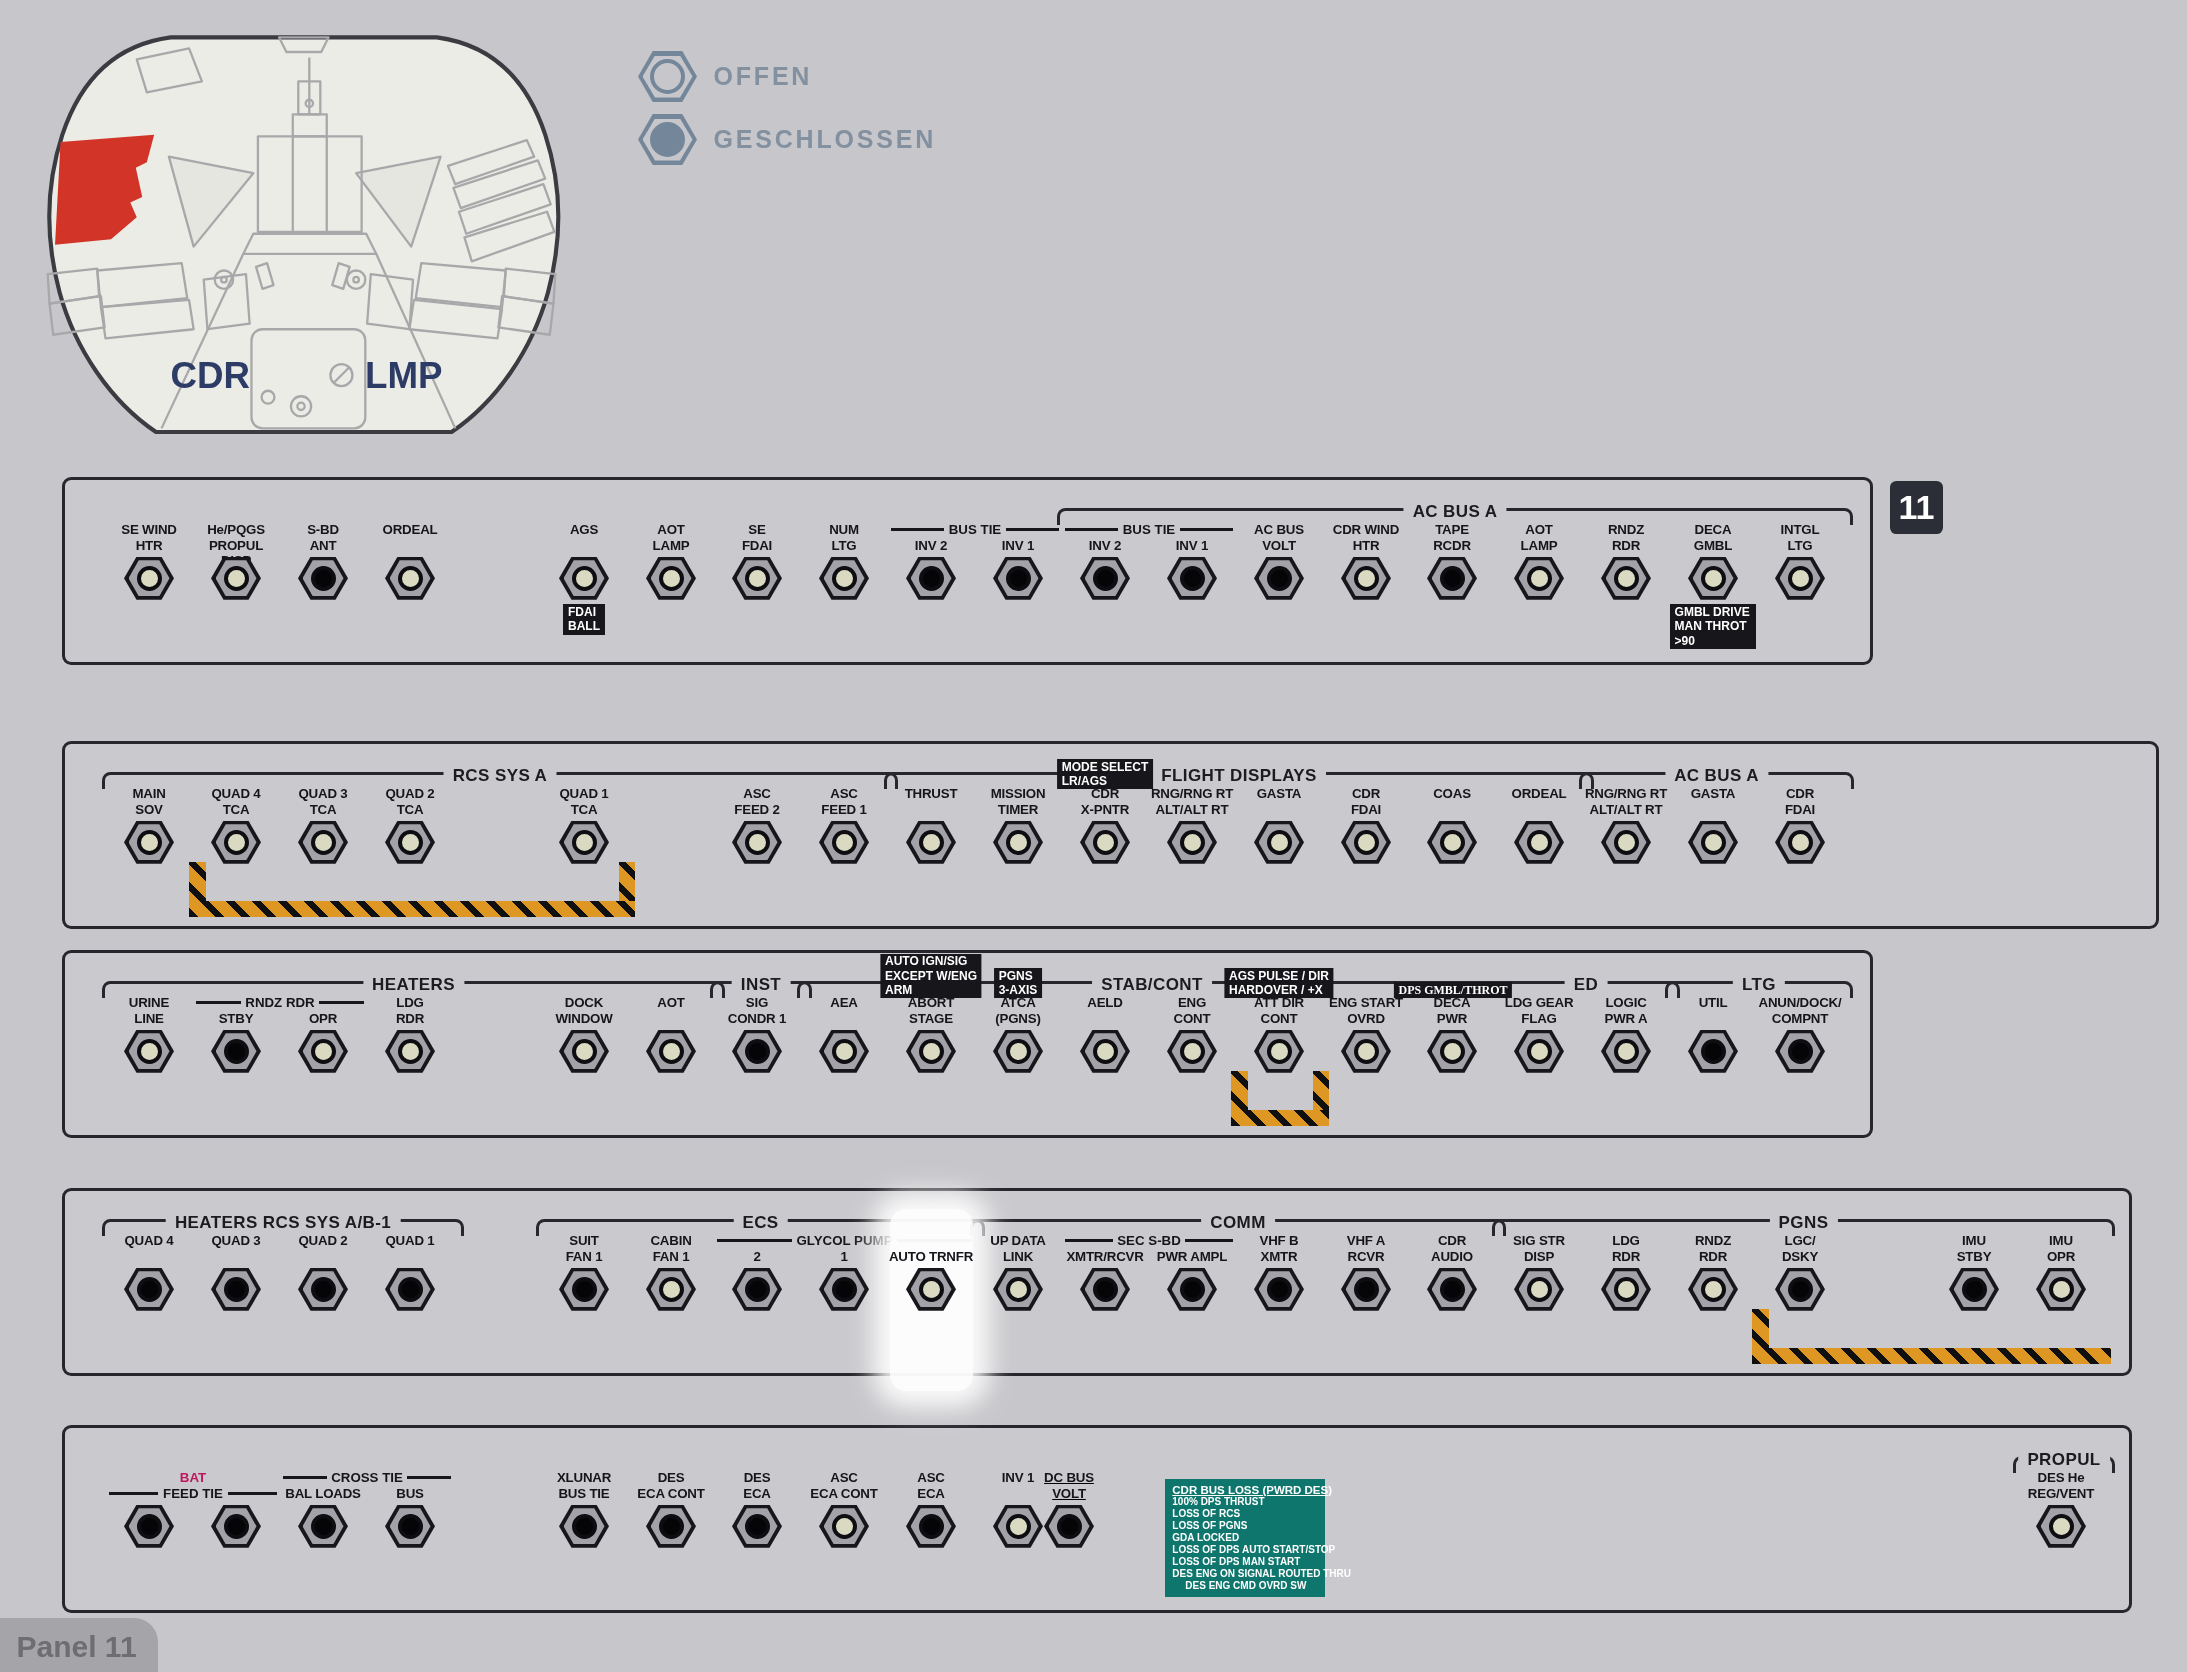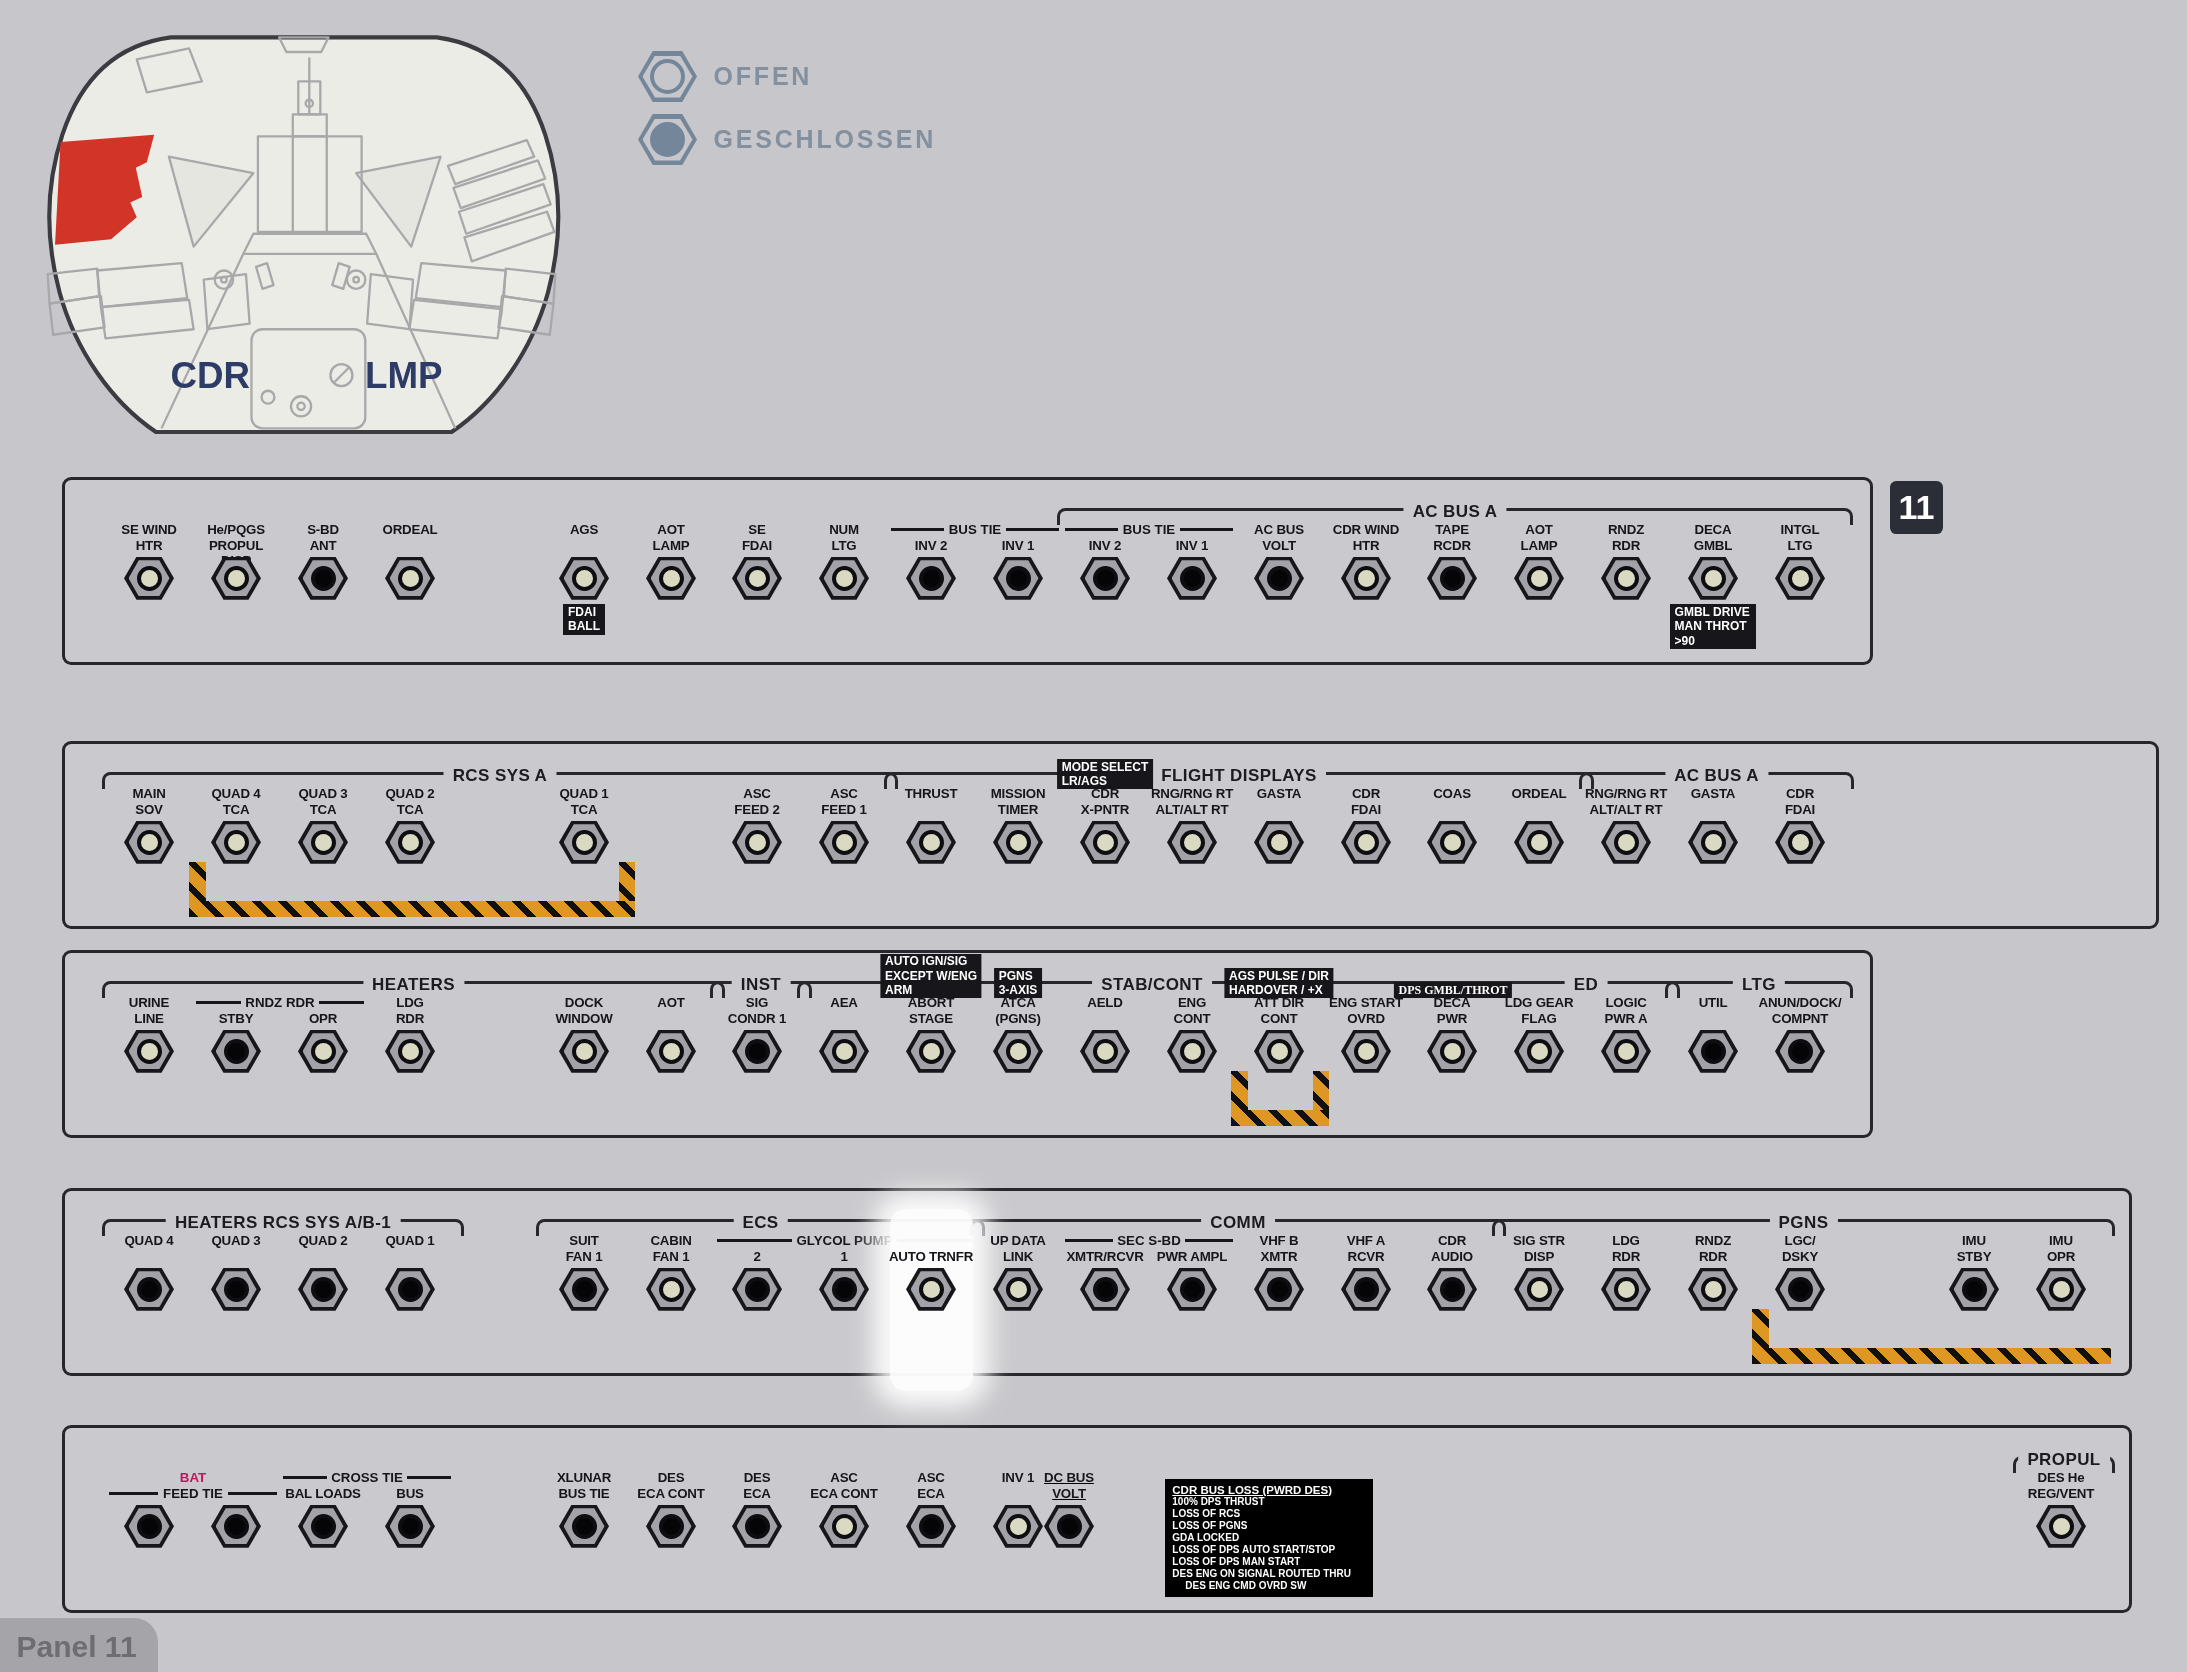--- a/index.html
+++ b/index.html
@@ -51,22 +51,22 @@
 
   
   .hz{position:absolute;z-index:2}
   .hz .bar{position:absolute;background:repeating-linear-gradient(45deg,#101010 0 6.4px,#dd9722 6.4px 18.4px)}
 
   
   .glow{position:absolute;background:#fff;border-radius:16.5px;opacity:.96;z-index:3;
         box-shadow:0 0 24px 16.5px rgba(255,255,255,.95)}
 
   
-  .note{position:abs;position:absolute;background:#000000;color:#fff;padding:4.6px 7.3px;
-        width:208px;box-sizing:border-box;z-index:5}
+  .note{position:abs;position:absolute;background:#0f766e;color:#fff;padding:4.6px 7.3px;
+        width:160px;box-sizing:border-box;z-index:5}
   .note div{font-size:10px;line-height:12px;font-weight:bold;white-space:nowrap}
   .note div:first-child{font-size:11.5px;text-decoration:underline;margin-bottom:0.9px}
   .note div:last-child{padding-left:13px}
 
   
   .legend-row{position:absolute;left:638px;display:flex;align-items:center;gap:16.5px}
   .lhex{width:59px;height:51px;background:#74879a;
         clip-path:polygon(0 50%,25% 0,75% 0,100% 50%,75% 100%,25% 100%);
         display:flex;align-items:center;justify-content:center}
   .lhexI{width:50px;height:42px;background:#c7c7cb;

